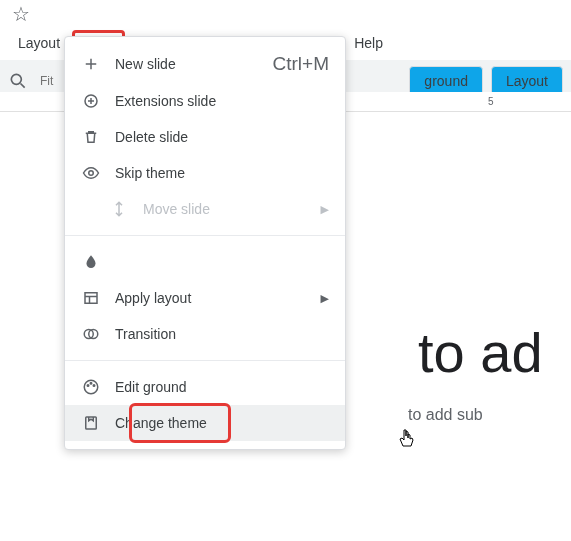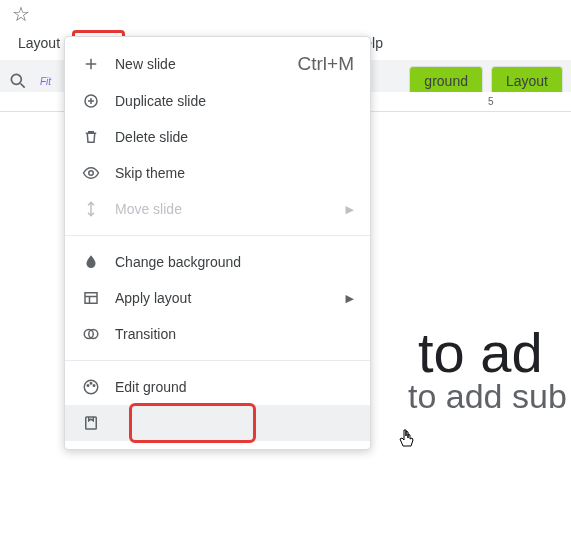--- a/index.html
+++ b/index.html
@@ -7,44 +7,44 @@
   
   .star-row { padding: 2px 0 0 12px; }
   .star-icon { color: #5f6368; font-size: 20px; }
   
   .menubar { display: flex; gap: 2px; padding: 4px 8px; align-items: center; }
   .menu-item { padding: 4px 10px; cursor: pointer; color: #3c4043; font-size: 14px; }
   .menu-item.highlighted { border: 3px solid #e53935; border-radius: 4px; padding: 2px 8px; }
   
   .toolbar { display: flex; align-items: center; gap: 8px; padding: 6px 8px; background: #f1f3f4; border-bottom: 1px solid #dadce0; }
   .tool-icon { width: 20px; height: 20px; display: flex; align-items: center; justify-content: center; color: #5f6368; }
-  .fit-label { color: #8b5cf6; font-size: 10px; padding: 0 4px; font-style: italic; }
-  .tool-btn { padding: 6px 14px; background: #84cc16; border: 1px solid #dadce0; border-radius: 4px; color: #3c4043; font-size: 14px; cursor: pointer; }
+  .fit-label { color: #737373; font-size: 12px; padding: 0 4px; }
+  .tool-btn { padding: 6px 14px; background: #0ea5e9; border: 1px solid #dadce0; border-radius: 4px; color: #3c4043; font-size: 14px; cursor: pointer; }
   .tool-spacer { flex: 1; }
   
-  .dropdown { position: absolute; top: 36px; left: 64px; width: 307px; background: #fff; border: 1px solid #dadce0; border-radius: 4px; box-shadow: 0 2px 10px rgba(0,0,0,0.2); z-index: 100; padding: 8px 0; }
+  .dropdown { position: absolute; top: 36px; left: 64px; width: 282px; background: #fff; border: 1px solid #dadce0; border-radius: 4px; box-shadow: 0 2px 10px rgba(0,0,0,0.2); z-index: 100; padding: 8px 0; }
   .dd-item { display: flex; align-items: center; padding: 8px 16px; cursor: pointer; color: #3c4043; min-height: 36px; }
   .dd-item.hovered { background: #eef0f1; }
-  .dd-item.disabled { color: #bdc1c6; cursor: default; }
+  .dd-item.disabled { color: #bdc1c6; cursor: default; margin-left: 28px; }
   .dd-item.highlighted-red { position: relative; }
   .dd-item.highlighted-red::after { content: ''; position: absolute; left: 64px; top: -2px; right: 114px; bottom: -2px; border: 3px solid #e53935; border-radius: 6px; pointer-events: none; }
   .dd-icon { width: 20px; height: 20px; margin-right: 14px; display: flex; align-items: center; justify-content: center; flex-shrink: 0; }
   .dd-icon svg { width: 18px; height: 18px; }
   .dd-label { flex: 1; font-size: 14px; }
   .dd-shortcut { color: #5f6368; font-size: 19px; }
   .dd-submenu-arrow { color: #5f6368; font-size: 11px; margin-left: 8px; }
   .dd-item.disabled .dd-submenu-arrow { color: #bdc1c6; }
   .dd-sep { height: 1px; background: #e8eaed; margin: 8px 0; }
   
   .ruler { position: absolute; top: 92px; left: 0; right: 0; height: 20px; background: #fff; border-bottom: 1px solid #e0e0e0; font-size: 10px; color: #5f6368; }
   .ruler-tick { position: absolute; top: 4px; }
   
   .canvas { position: absolute; top: 120px; left: 108px; right: 0; bottom: 0; background: #fff; }
   .slide-title { position: absolute; top: 200px; left: 310px; font-size: 56px; color: #202124; white-space: nowrap; }
-  .slide-subtitle { position: absolute; top: 257px; left: 300px; font-size: 34px; color: #5f6368; white-space: nowrap; }
+  .slide-subtitle { position: absolute; top: 286px; left: 300px; font-size: 16px; color: #5f6368; white-space: nowrap; }
   
   .cursor-hand { position: absolute; top: 428px; left: 398px; font-size: 16px; color: #000; z-index: 200; pointer-events: none; }
 </style>
 </head>
 <body>
 
 <div class="star-row">
   <span class="star-icon">☆</span>
 </div>
 
@@ -91,21 +91,21 @@
     <span class="dd-shortcut">Ctrl+M</span>
   </div>
   <div class="dd-item">
     <span class="dd-icon">
         <svg viewBox="0 0 24 24" fill="none" stroke="#5f6368" stroke-width="2">
           <circle cx="12" cy="12" r="8"></circle>
           <line x1="12" y1="8" x2="12" y2="16"></line>
           <line x1="8" y1="12" x2="16" y2="12"></line>
         </svg>
       </span>
-    <span class="dd-label">Duplicate slide</span>
+    <span class="dd-label">Extensions slide</span>
   </div>
   <div class="dd-item">
     <span class="dd-icon">
         <svg viewBox="0 0 24 24" fill="none" stroke="#5f6368" stroke-width="2">
           <path d="M5 7h14M9 7V5h6v2M7 7l1 12h8l1-12"></path>
         </svg>
       </span>
     <span class="dd-label">Delete slide</span>
   </div>
   <div class="dd-item">
@@ -126,21 +126,20 @@
     <span class="dd-label">Move slide</span>
     <span class="dd-submenu-arrow">▶</span>
   </div>
   <div class="dd-sep"></div>
   <div class="dd-item">
     <span class="dd-icon">
         <svg viewBox="0 0 24 24" fill="#5f6368">
           <path d="M12 3c-4 5-6 8-6 11a6 6 0 0012 0c0-3-2-6-6-11z"></path>
         </svg>
       </span>
-    <span class="dd-label">Change background</span>
   </div>
   <div class="dd-item">
     <span class="dd-icon">
         <svg viewBox="0 0 24 24" fill="none" stroke="#5f6368" stroke-width="2">
           <rect x="4" y="5" width="16" height="14"></rect>
           <line x1="4" y1="10" x2="20" y2="10"></line>
           <line x1="10" y1="10" x2="10" y2="19"></line>
         </svg>
       </span>
     <span class="dd-label">Apply layout</span>
@@ -167,20 +166,21 @@
       </span>
     <span class="dd-label">Edit ground</span>
   </div>
   <div class="dd-item hovered highlighted-red">
     <span class="dd-icon">
         <svg viewBox="0 0 24 24" fill="none" stroke="#5f6368" stroke-width="2">
           <rect x="5" y="4" width="14" height="16" rx="1"></rect>
           <path d="M9 4v5l3-2 3 2V4"></path>
         </svg>
       </span>
+    <span class="dd-label">Change theme</span>
   </div>
 </div>
 
 <div class="cursor-hand">
   <svg width="18" height="22" viewBox="0 0 18 22">
       <path d="M6 2v10l-2-2-2 1 3 7h8l2-6-1-2-2 1V7l-2-1v4-6l-2-1v5V2z" fill="#fff" stroke="#000" stroke-width="1"></path>
     </svg>
 </div>
 
 </body></html>

